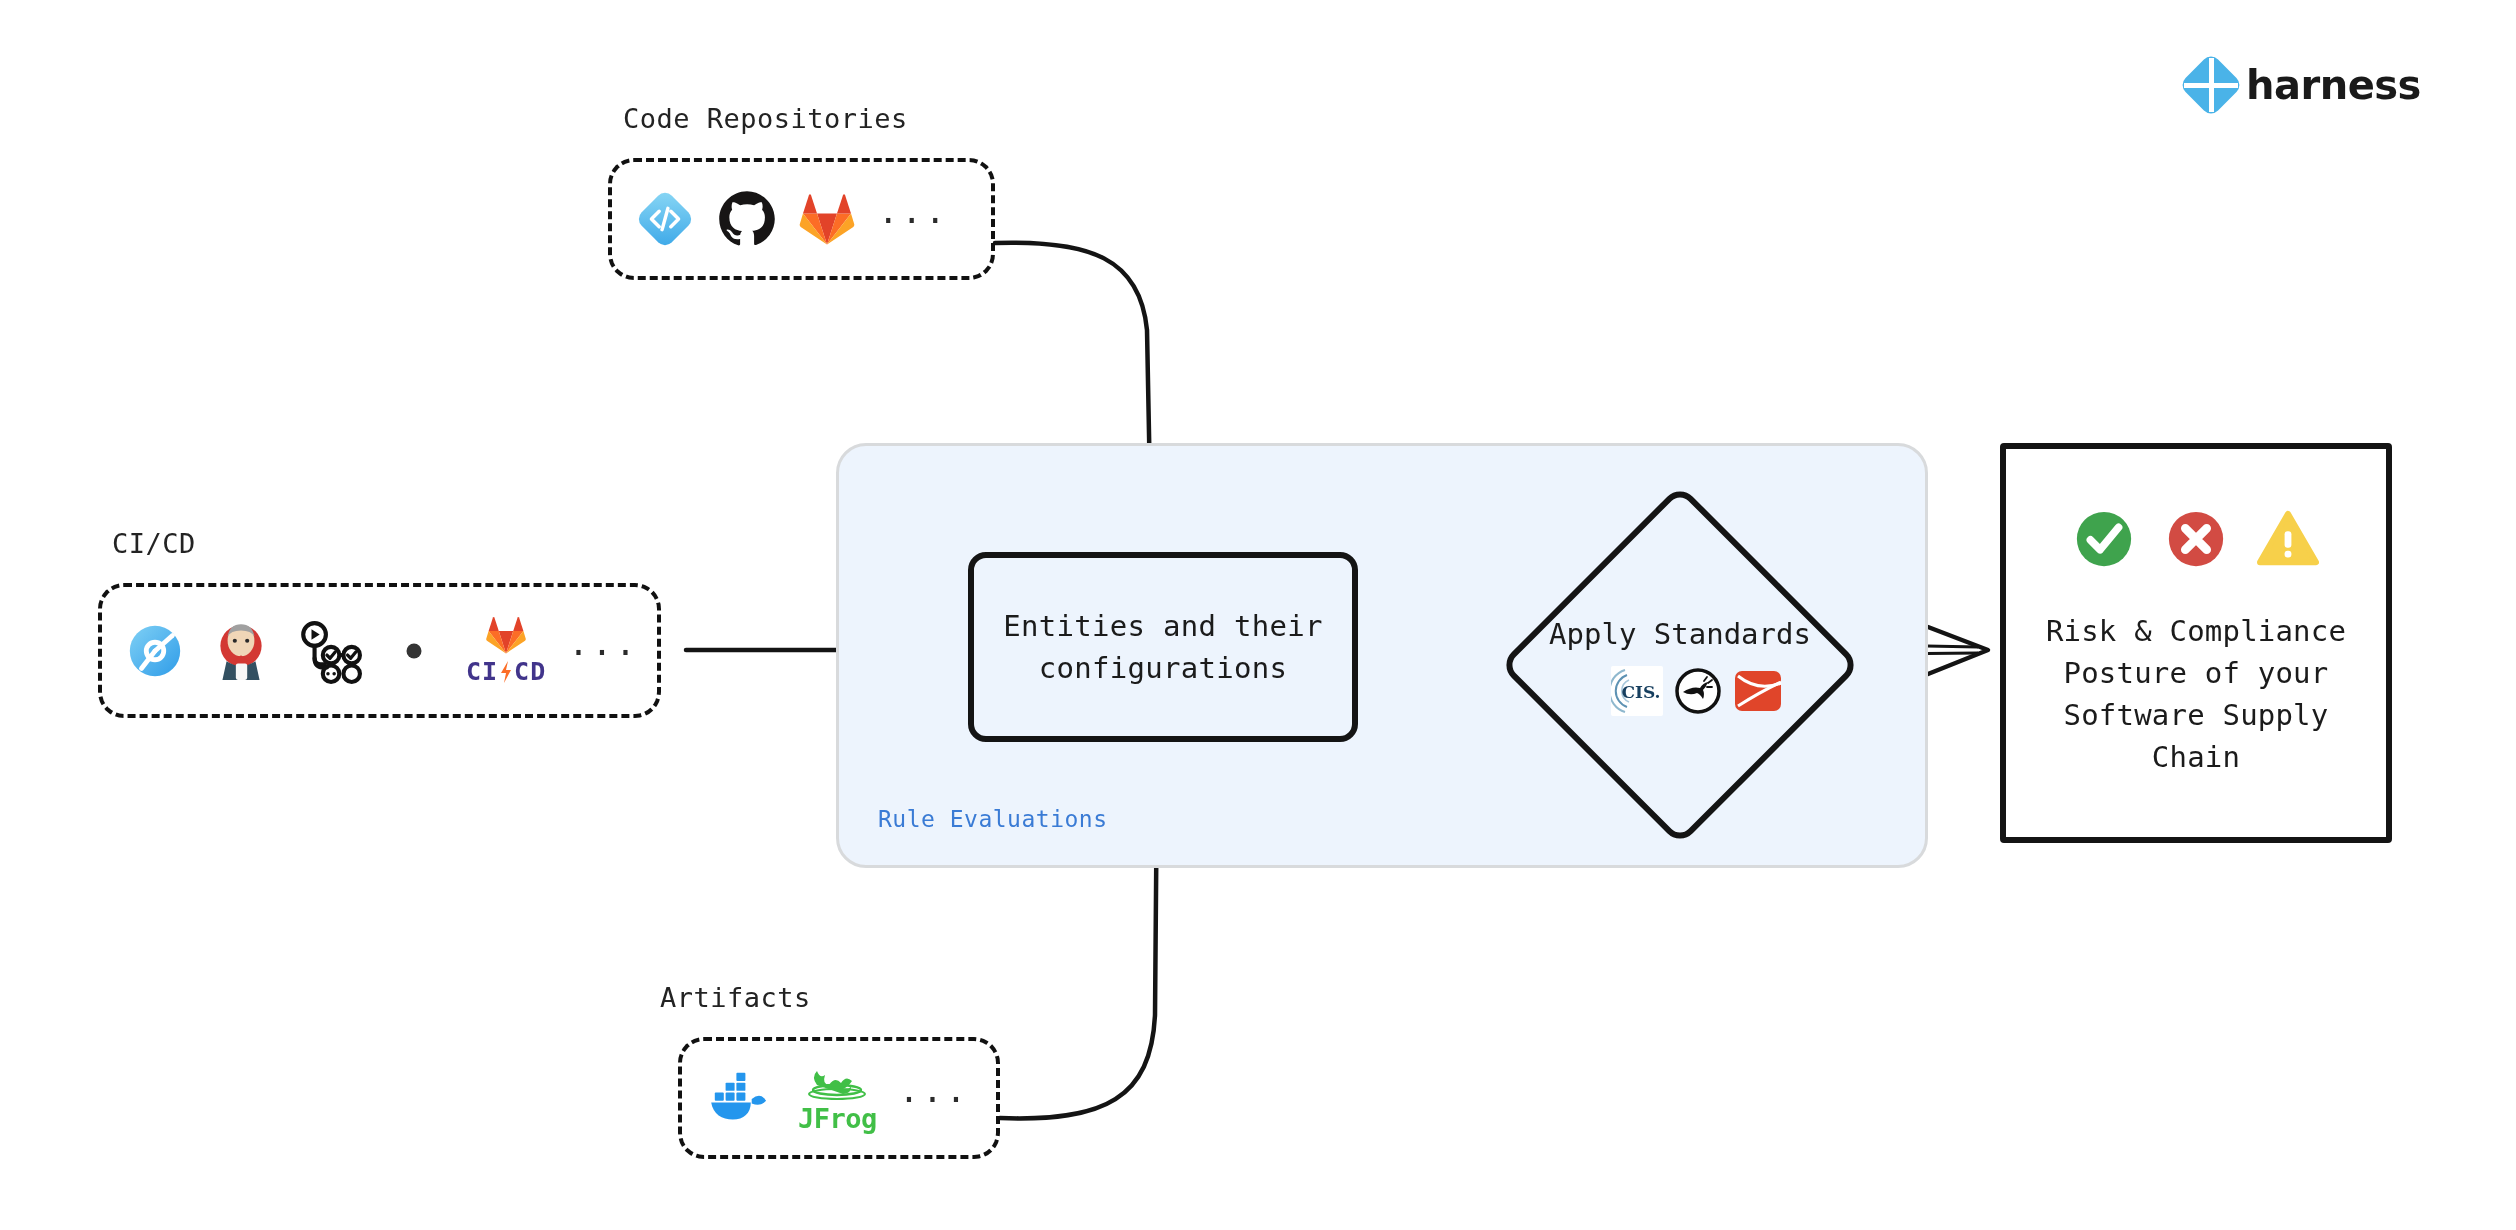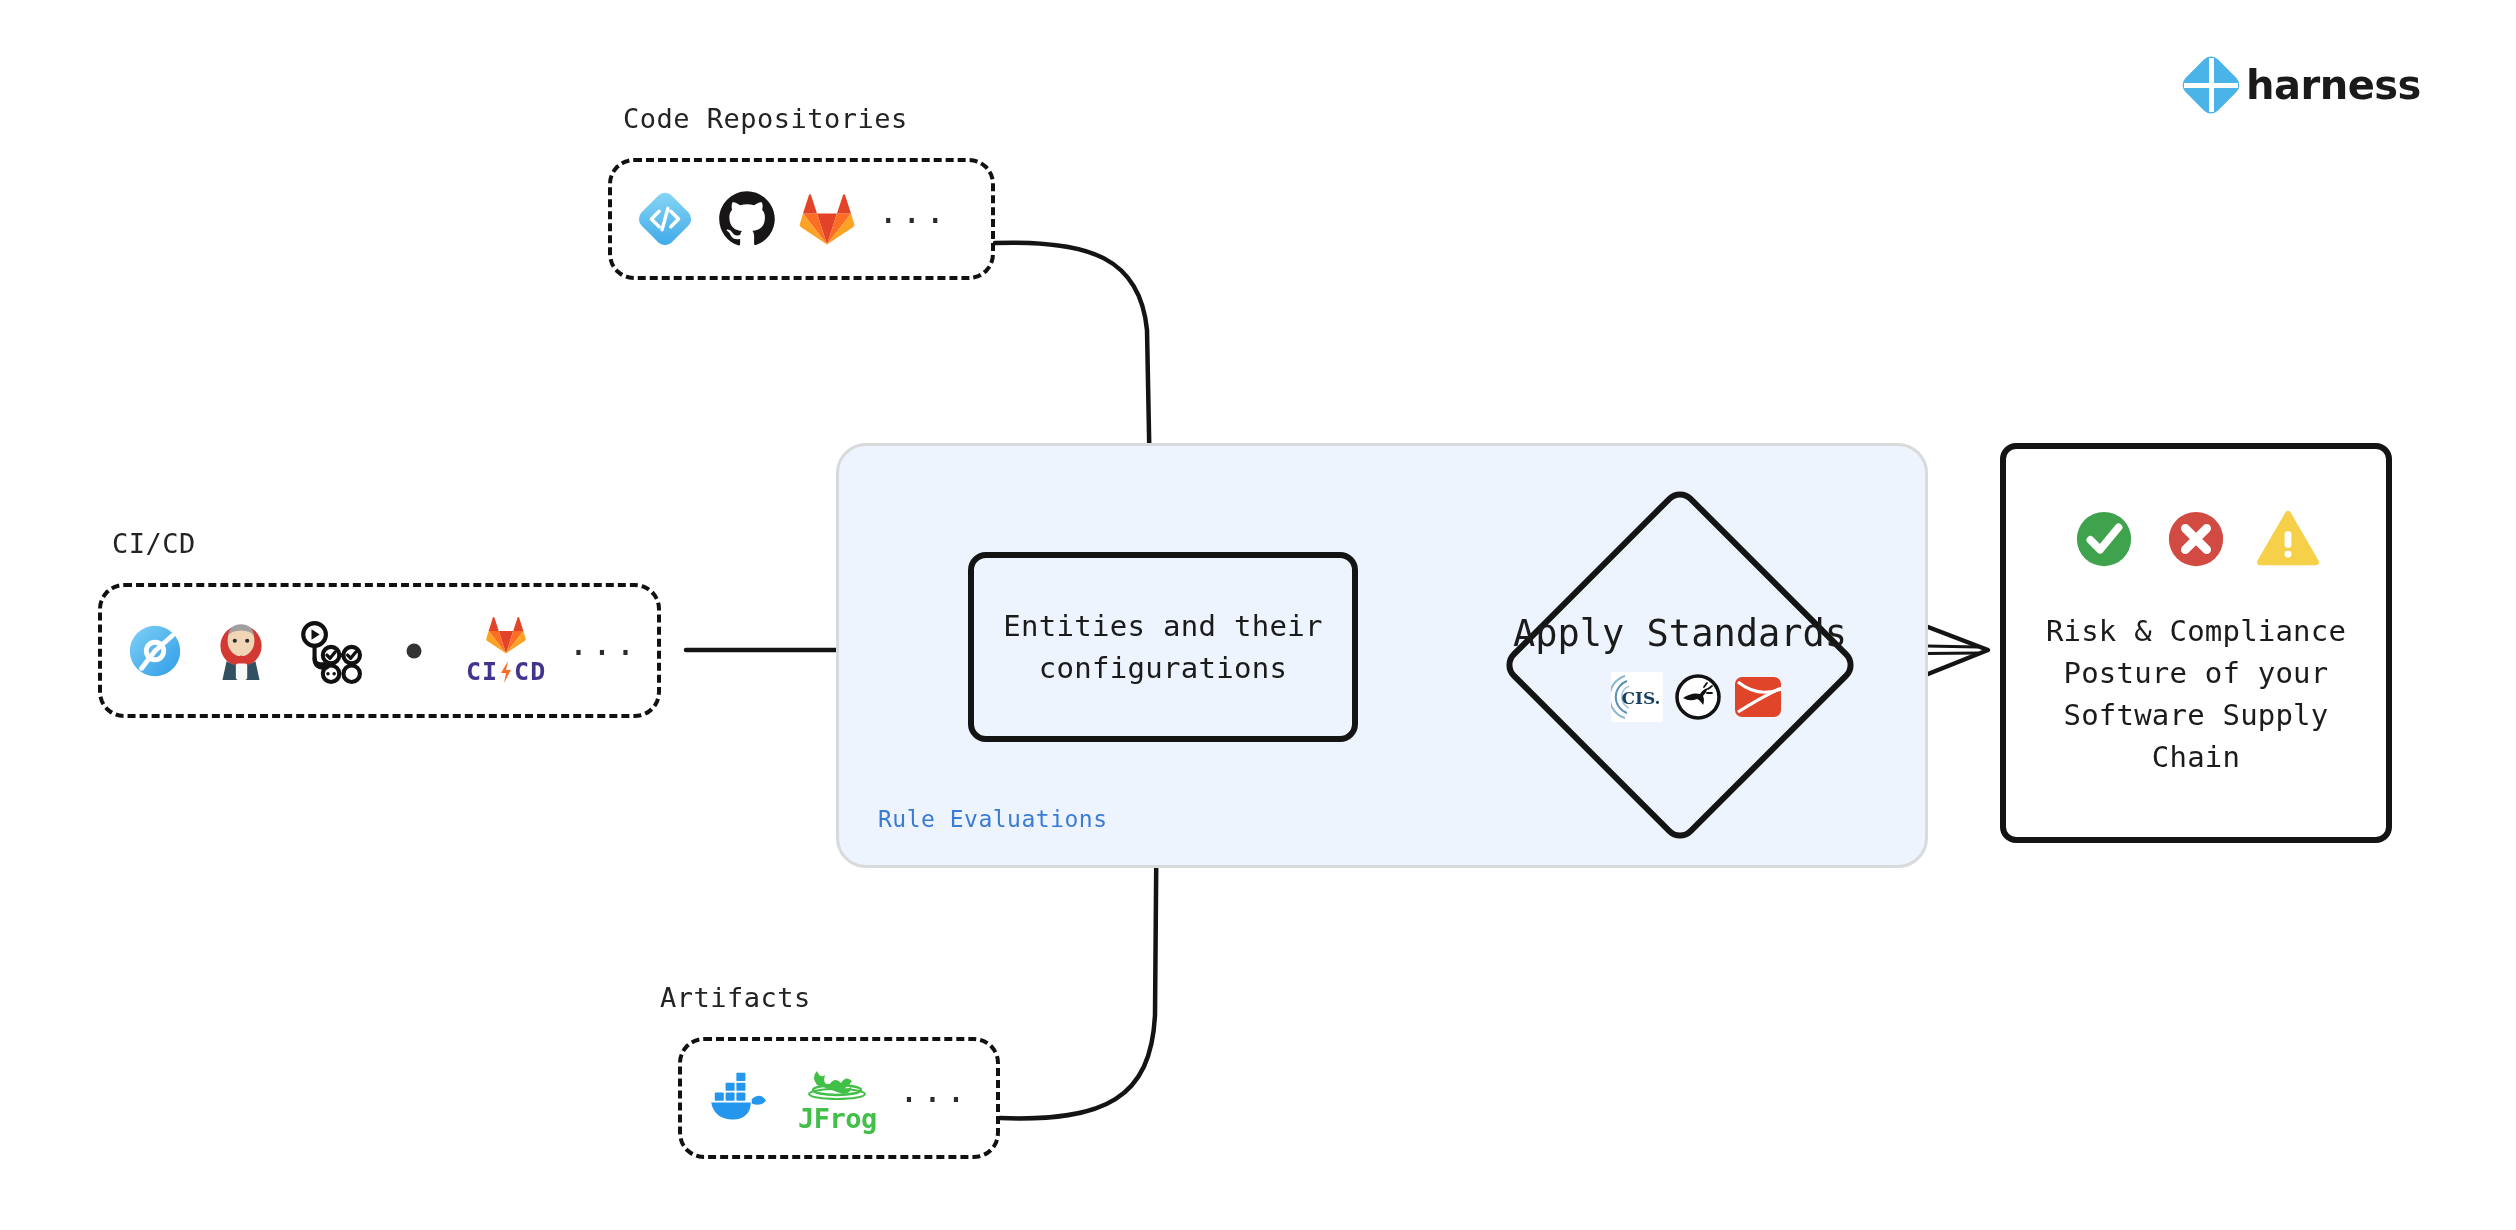--- a/index.html
+++ b/index.html
@@ -70,27 +70,27 @@
   .diamond-wrap { position: absolute; left: 1500px; top: 485px; width: 360px; height: 360px; }
   .diamond-shape {
     position: absolute; left: 52px; top: 52px; width: 256px; height: 256px;
     border: 6px solid #141414; border-radius: 18px;
     transform: rotate(45deg); background: #EDF4FD;
   }
   .diamond-content {
     position: absolute; inset: 0; display: flex; flex-direction: column;
     align-items: center; justify-content: center; gap: 6px;
   }
-  .diamond-title { font-size: 37px; color: #1b1b1b; text-align: center; line-height: 1.4; }
+  .diamond-title { font-size: 29px; color: #1b1b1b; text-align: center; line-height: 1.4; }
   .std-row { display: flex; align-items: center; gap: 10px; margin-top: 6px; margin-left: 33px; }
 
   
   .outcome {
     position: absolute; left: 2000px; top: 443px; width: 392px; height: 400px;
-    background: #ffffff; border: 6px solid #141414; border-radius: 16px;
+    background: #ffffff; border: 6px solid #141414; border-radius: 4px;
     display: flex; flex-direction: column; align-items: center; justify-content: center;
     padding: 18px 14px;
   }
   .status-row { display: flex; gap: 30px; margin-bottom: 40px; }
   .outcome-text { font-size: 29px; color: #1b1b1b; text-align: center; line-height: 1.45; letter-spacing: 0.2px; }
 
   
   #arrows { position: absolute; left: 0; top: 0; width: 2516px; height: 1230px; pointer-events: none; }
 
   

